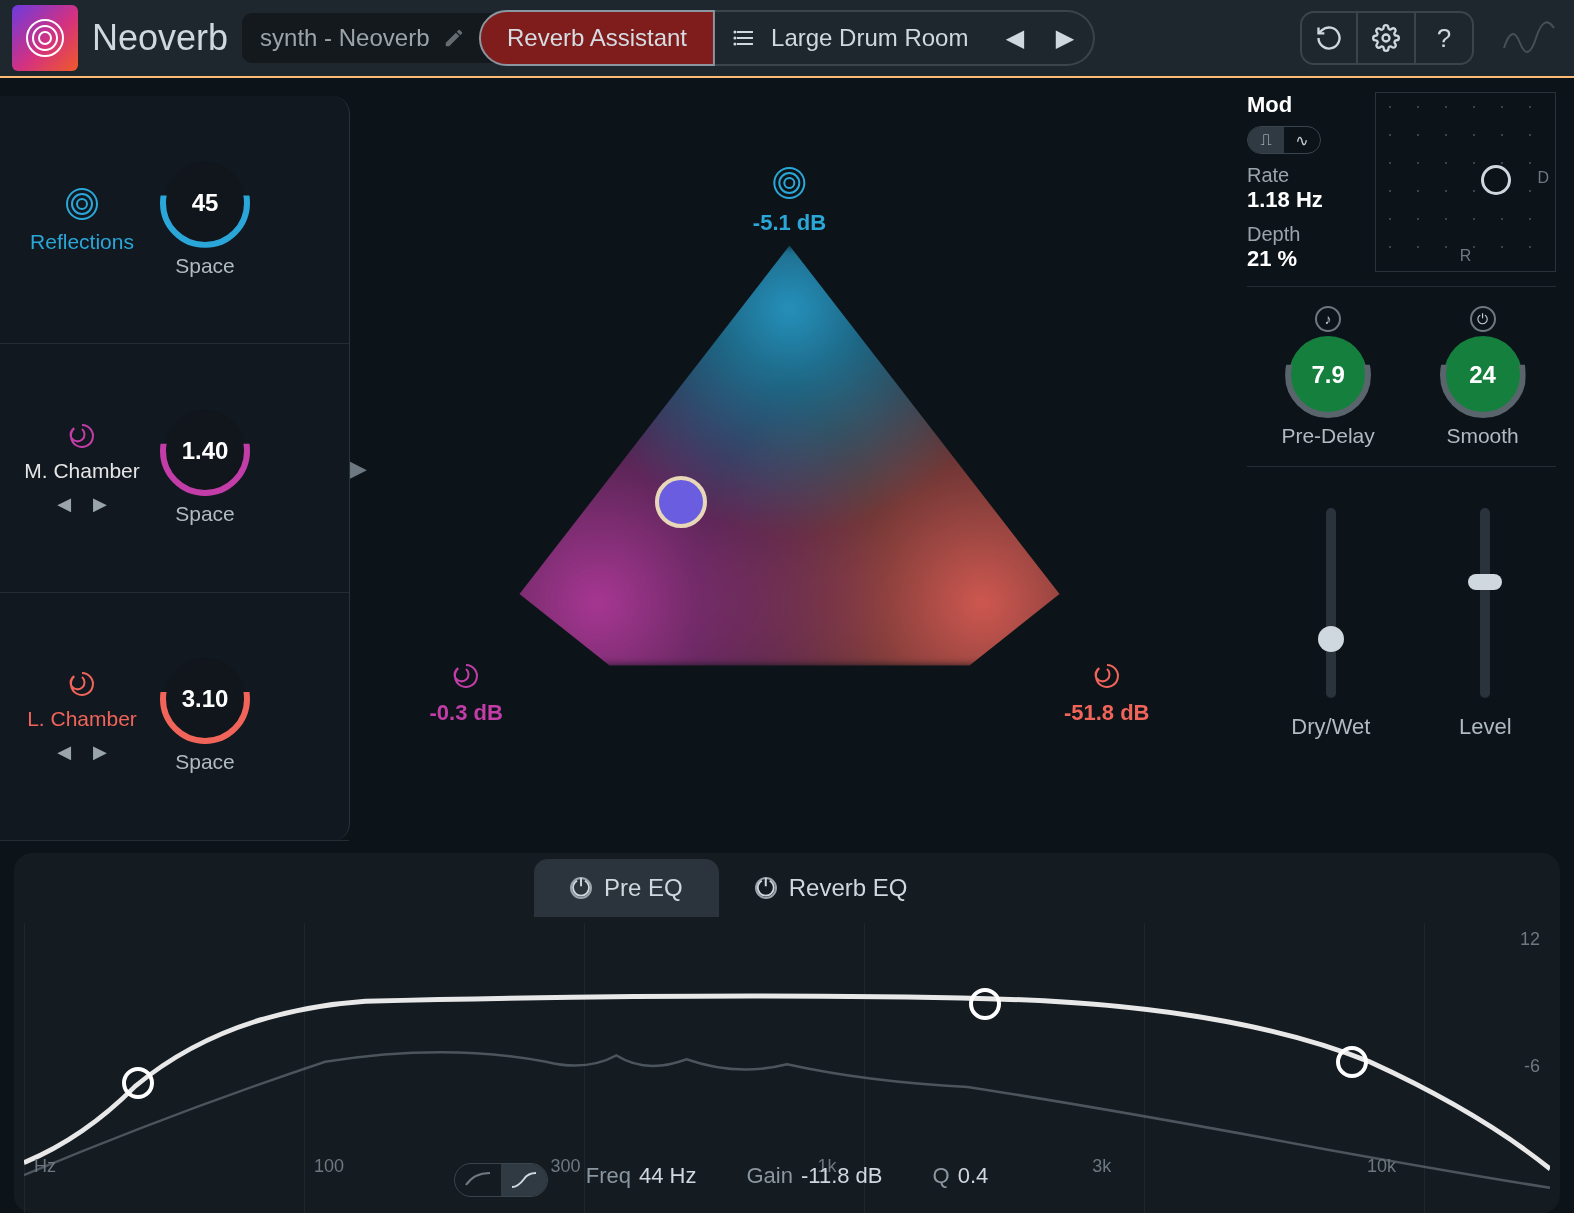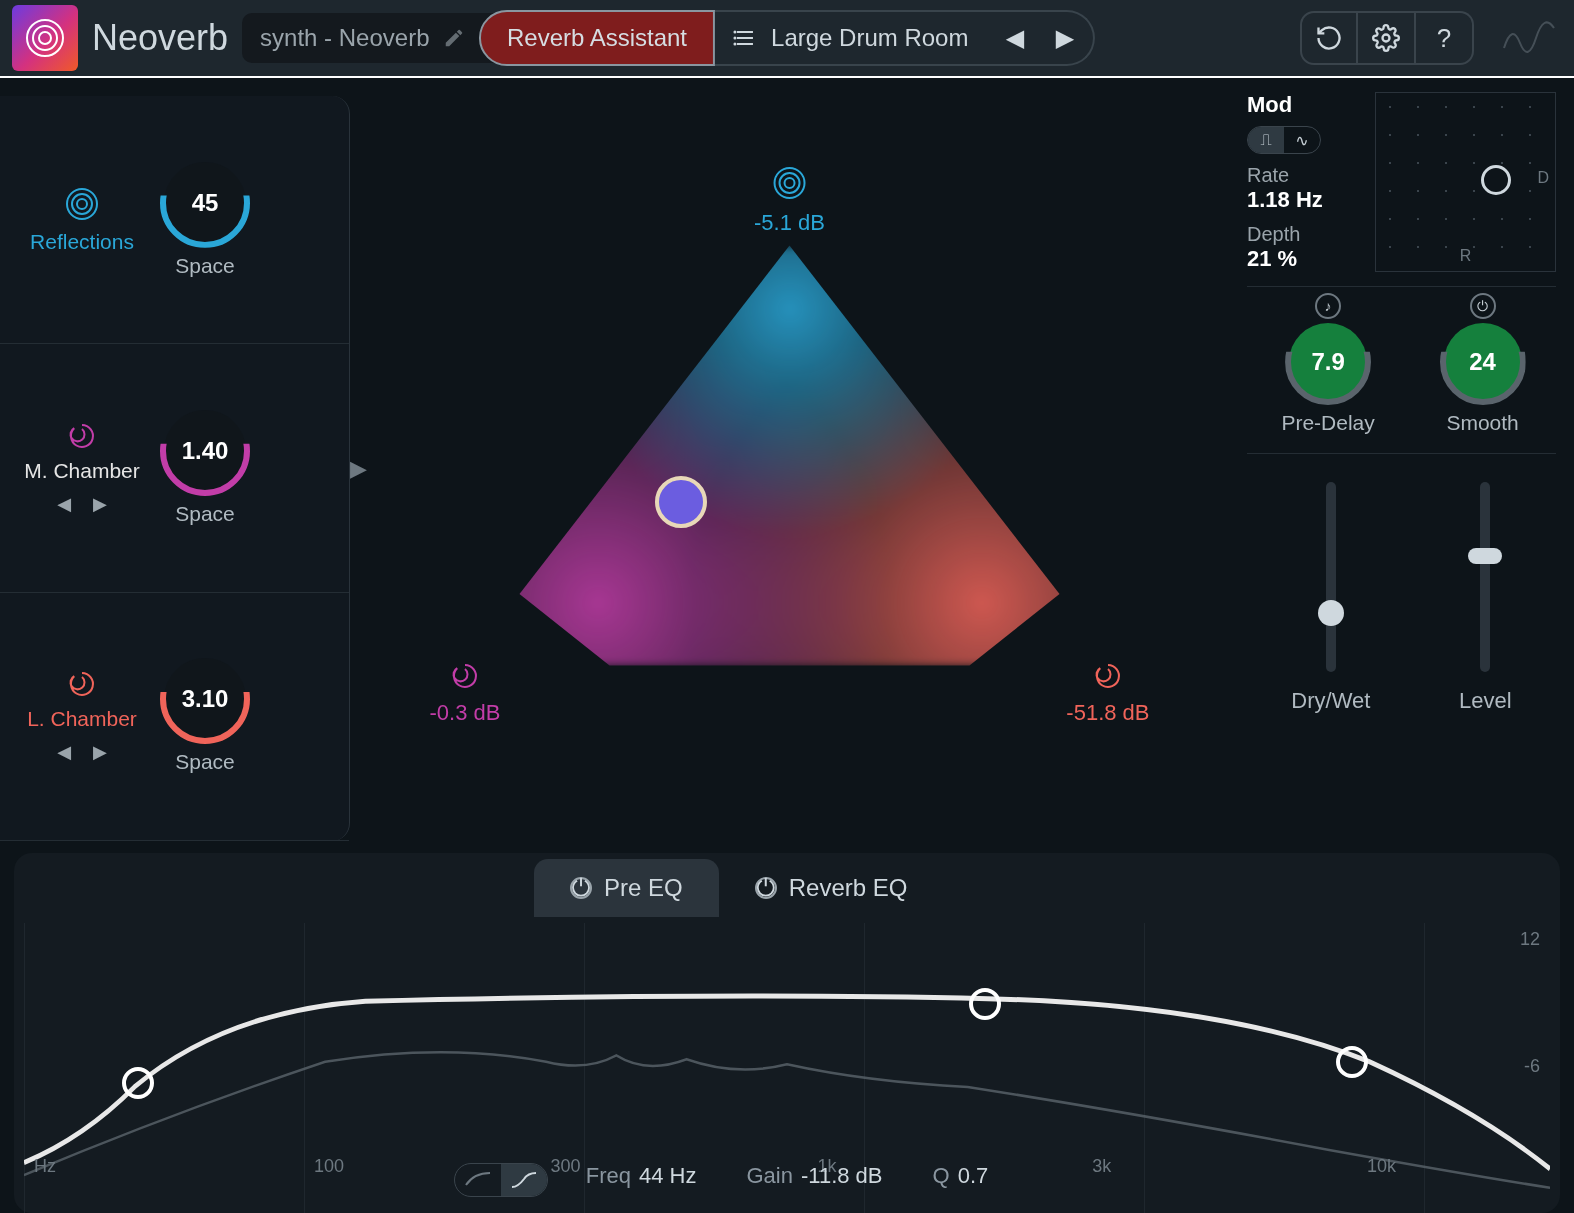--- a/index.html
+++ b/index.html
@@ -13,21 +13,21 @@
   }
 
   
   .header {
     height: 78px;
     display: flex;
     align-items: center;
     padding: 0 12px;
     gap: 14px;
     background: #1e272e;
-    border-bottom: 2px solid #ffffff;
+    border-bottom: 2px solid #fdba74;
   }
   .logo {
     width: 66px; height: 66px;
     background: linear-gradient(135deg, #6c3be0 0%, #d4317f 55%, #f05a28 100%);
     border-radius: 6px;
     display: flex; align-items: center; justify-content: center;
   }
   .logo svg { width: 48px; height: 48px; }
   .app-title { font-size: 36px; font-weight: 500; color: #cfd8de; }
   .preset-box {
@@ -148,21 +148,21 @@
     color: #6d7880; font-size: 22px; cursor: pointer;
   }
 
   
   .blend-area {
     flex: 1;
     position: relative;
     display: flex; align-items: center; justify-content: center;
   }
   .blend-pad {
-    position: relative; width: 720px; height: 600px;
+    position: relative; width: 720px; height: 600px; font-weight: bold;
   }
   .tri-vertex { position: absolute; text-align: center; }
   .tri-top    { top: 0; left: 50%; transform: translateX(-50%); color: #2aa7d8; }
   .tri-left   { bottom: 40px; left: 0; color: #c23da8; }
   .tri-right  { bottom: 40px; right: 0; color: #f0645a; }
   .tri-vertex .db { font-size: 22px; margin-top: 6px; }
   .blend-tri {
     position: absolute; top: 80px; left: 60px; right: 60px; bottom: 100px;
     background:
       radial-gradient(circle at 50% 15%, rgba(42,167,216,.85) 0%, transparent 48%),
@@ -177,21 +177,21 @@
     background: #6b5de0;
     border: 4px solid #e8d8b8;
     top: 310px; left: 225px;
     cursor: grab;
   }
 
   
   .rpanel {
     width: 345px;
     display: flex; flex-direction: column;
-    gap: 18px;
+    gap: 31px;
     padding: 14px 18px 0 18px;
   }
   .mod-block {
     display: flex; gap: 18px;
     border-bottom: 1px solid #242d34;
     padding-bottom: 14px;
   }
   .mod-left { flex: 0 0 110px; }
   .mod-title { font-weight: 700; color: #fff; font-size: 22px; }
   .mod-shape {
@@ -574,15 +574,15 @@
           </svg>
         </span>
       <span class="on">
           <svg width="28" height="18">
             <path d="M2 16 Q8 16 14 8 Q18 2 26 2" fill="none" stroke="#cfd8de" stroke-width="2"></path>
           </svg>
         </span>
     </div>
     <span><span>Freq</span><b>44 Hz</b></span>
     <span><span>Gain</span><b>-11.8 dB</b></span>
-    <span><span>Q</span><b>0.7</b></span>
+    <span><span>Q</span><b>0.4</b></span>
   </div>
 </div>
 
 </body></html>

